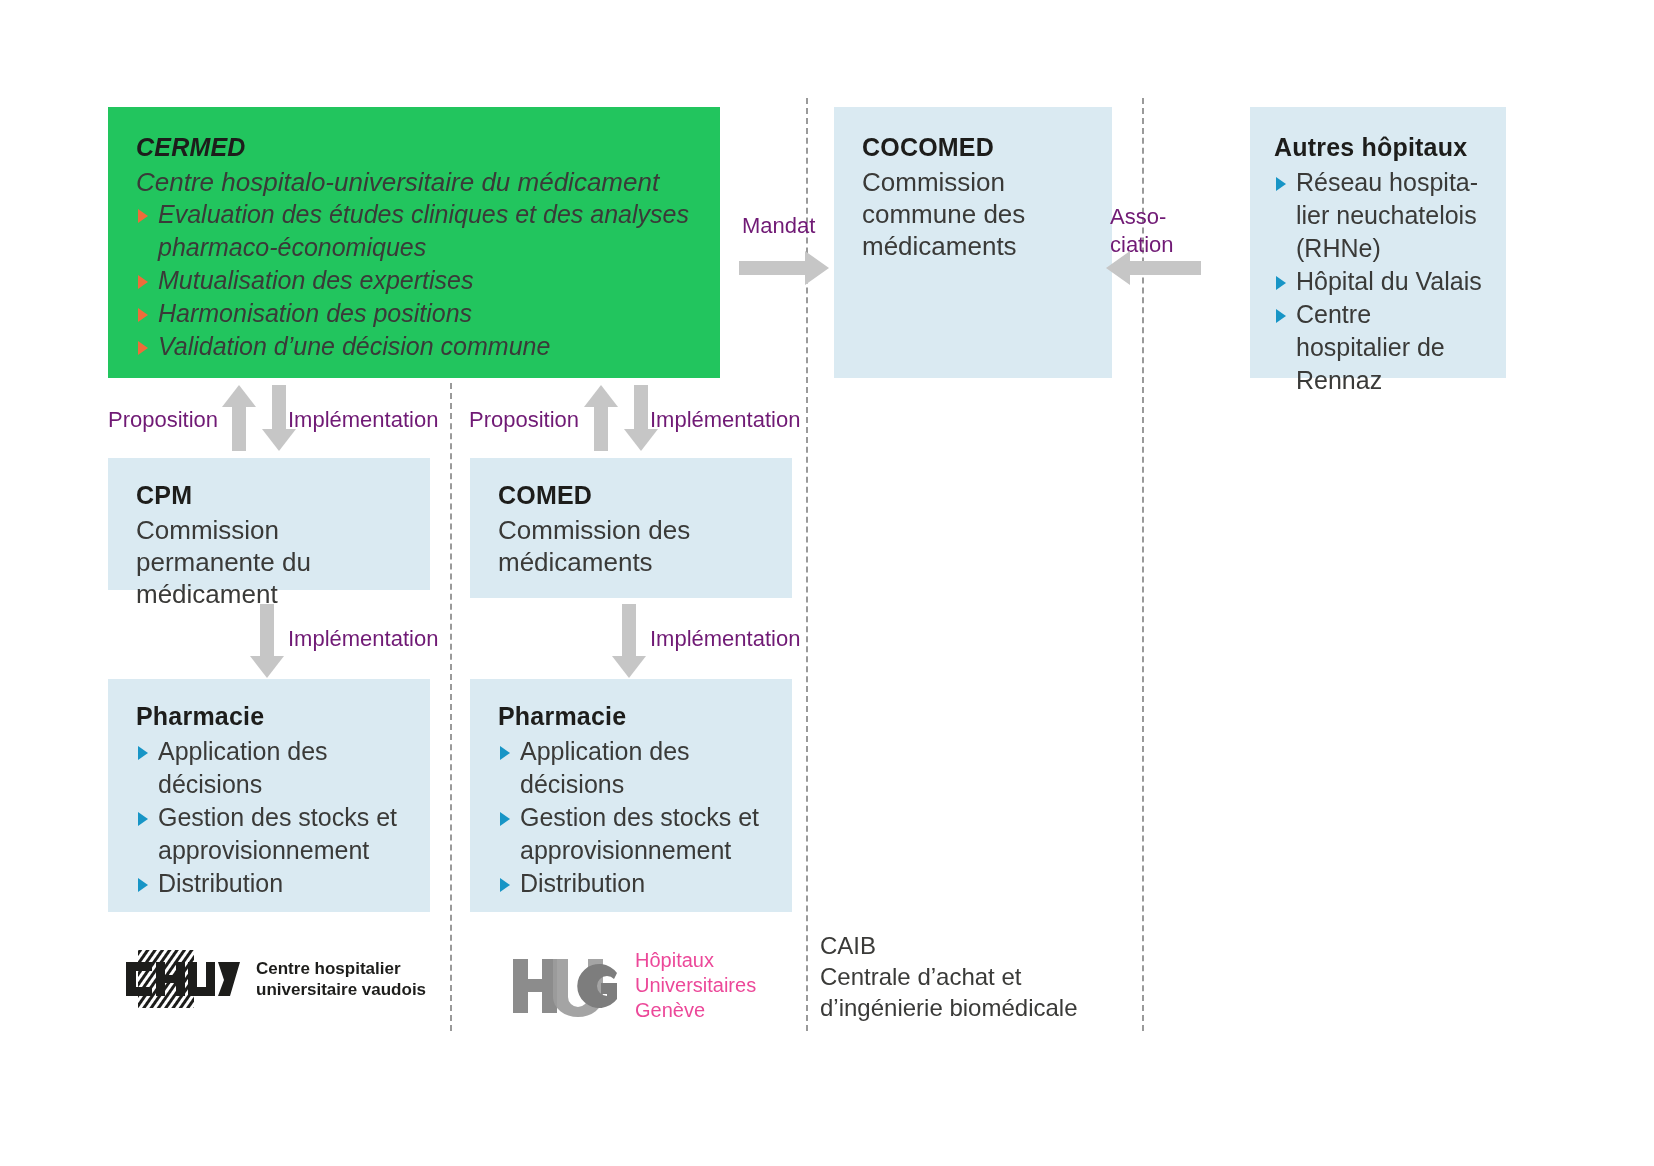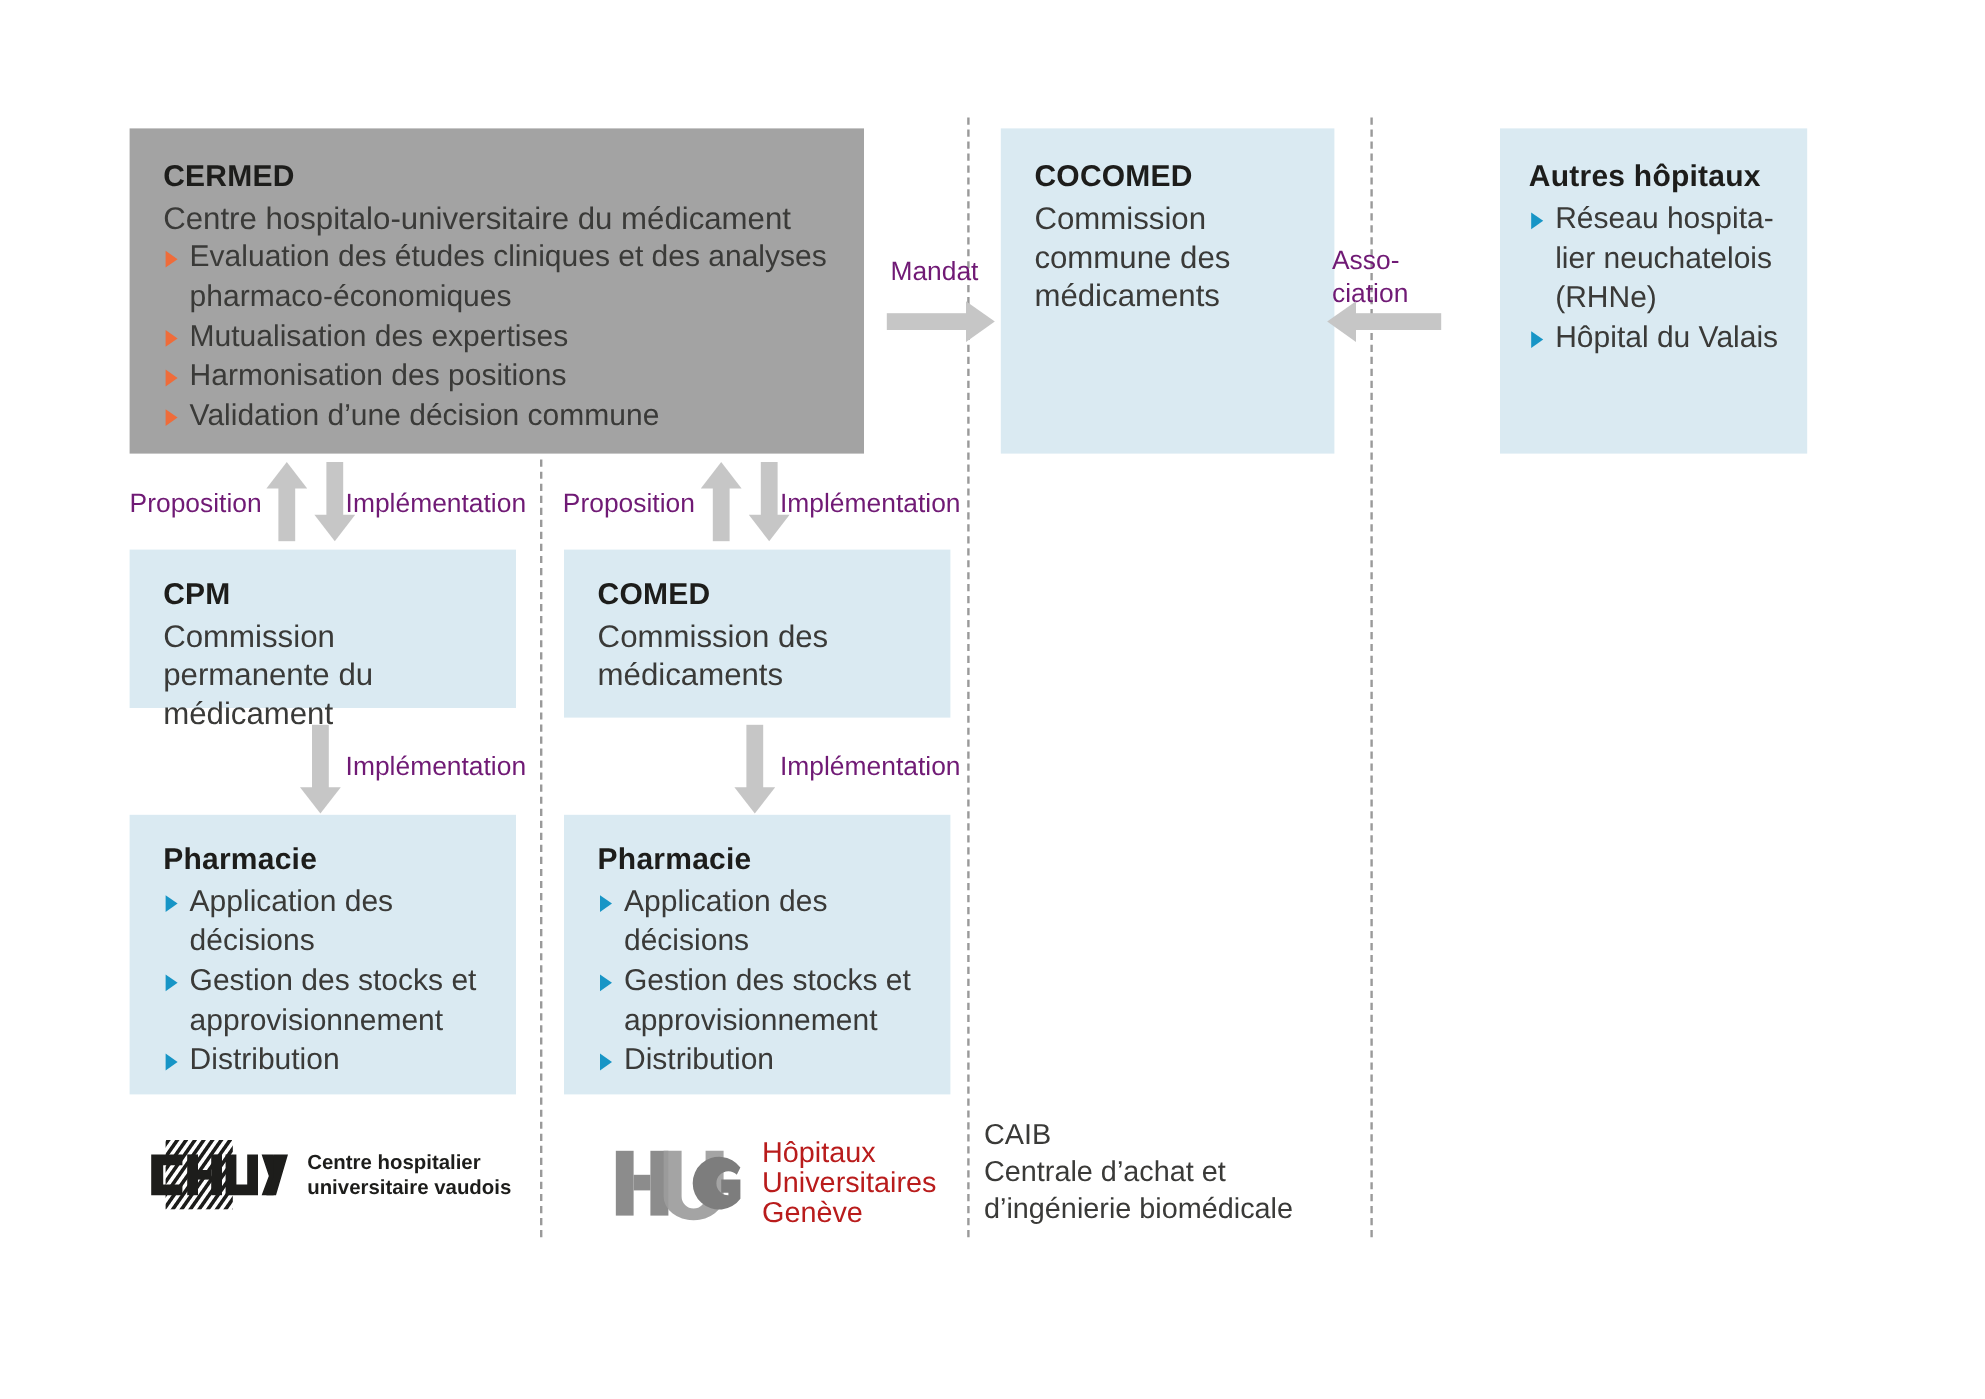--- a/index.html
+++ b/index.html
@@ -11,21 +11,21 @@
   }
   .stage{position:absolute;left:0;top:0;width:1654px;height:1166px;}
 
   
   .divider{
     position:absolute;width:0;border-left:2px dashed #9a9a9a;
   }
 
   
   .box{position:absolute;box-sizing:border-box;}
-  .box.peach{background:#a3a3a3;}
+  .box.peach{background:#22c55e;font-style:italic;}
   .box.blue{background:#daeaf2;}
 
   .box-title{
     font-weight:700;font-size:25px;line-height:30px;color:#1d1d1b;
     letter-spacing:.2px;margin:0 0 4px 0;
   }
   .box-sub{
     font-size:26px;line-height:32px;color:#3a3a38;font-weight:400;margin:0;
   }
   ul.blist{list-style:none;margin:0;padding:0;}
@@ -77,21 +77,21 @@
 
   .logo{position:absolute;}
   .chuv-wrap{display:flex;align-items:center;gap:14px;}
   .chuv-mark{position:relative;width:118px;height:58px;}
   .chuv-text{
     font-size:17px;line-height:21px;font-weight:700;color:#1d1d1b;
   }
   .hug-wrap{display:flex;align-items:center;gap:14px;}
   .hug-mark{position:relative;width:108px;height:62px;}
   .hug-text{
-    font-size:24px;line-height:25px;font-weight:400;color:#b91c1c;
+    font-size:20px;line-height:25px;font-weight:400;color:#ec4899;
   }
 </style>
 </head>
 <body>
 
 <div class="stage">
 
   <div class="divider" style="left:450px;top:383px;height:648px;"></div>
   <div class="divider" style="left:806px;top:98px;height:933px;"></div>
   <div class="divider" style="left:1142px;top:98px;height:933px;"></div>
@@ -110,20 +110,21 @@
   <div class="box blue" style="left:834px;top:107px;width:278px;height:271px;padding:25px 18px 0 28px;">
     <div class="box-title">COCOMED</div>
     <div class="box-sub">Commission commune des médicaments</div>
   </div>
 
   <div class="box blue" style="left:1250px;top:107px;width:256px;height:271px;padding:25px 16px 0 24px;">
     <div class="box-title">Autres hôpitaux</div>
     <ul class="blist teal">
       <li>Réseau hospita-lier neuchatelois (RHNe)</li>
       <li>Hôpital du Valais</li>
+      <li>Centre hospitalier de Rennaz</li>
     </ul>
   </div>
 
   <div class="alabel" style="left:742px;top:212px;">Mandat</div>
   <div class="arrow right" style="left:739px;top:251px;width:90px;height:34px;">
     <div class="shaft" style="width:66px;"></div>
     <div class="head"></div>
   </div>
 
   <div class="alabel two" style="left:1110px;top:203px;width:76px;line-height:28px;">

